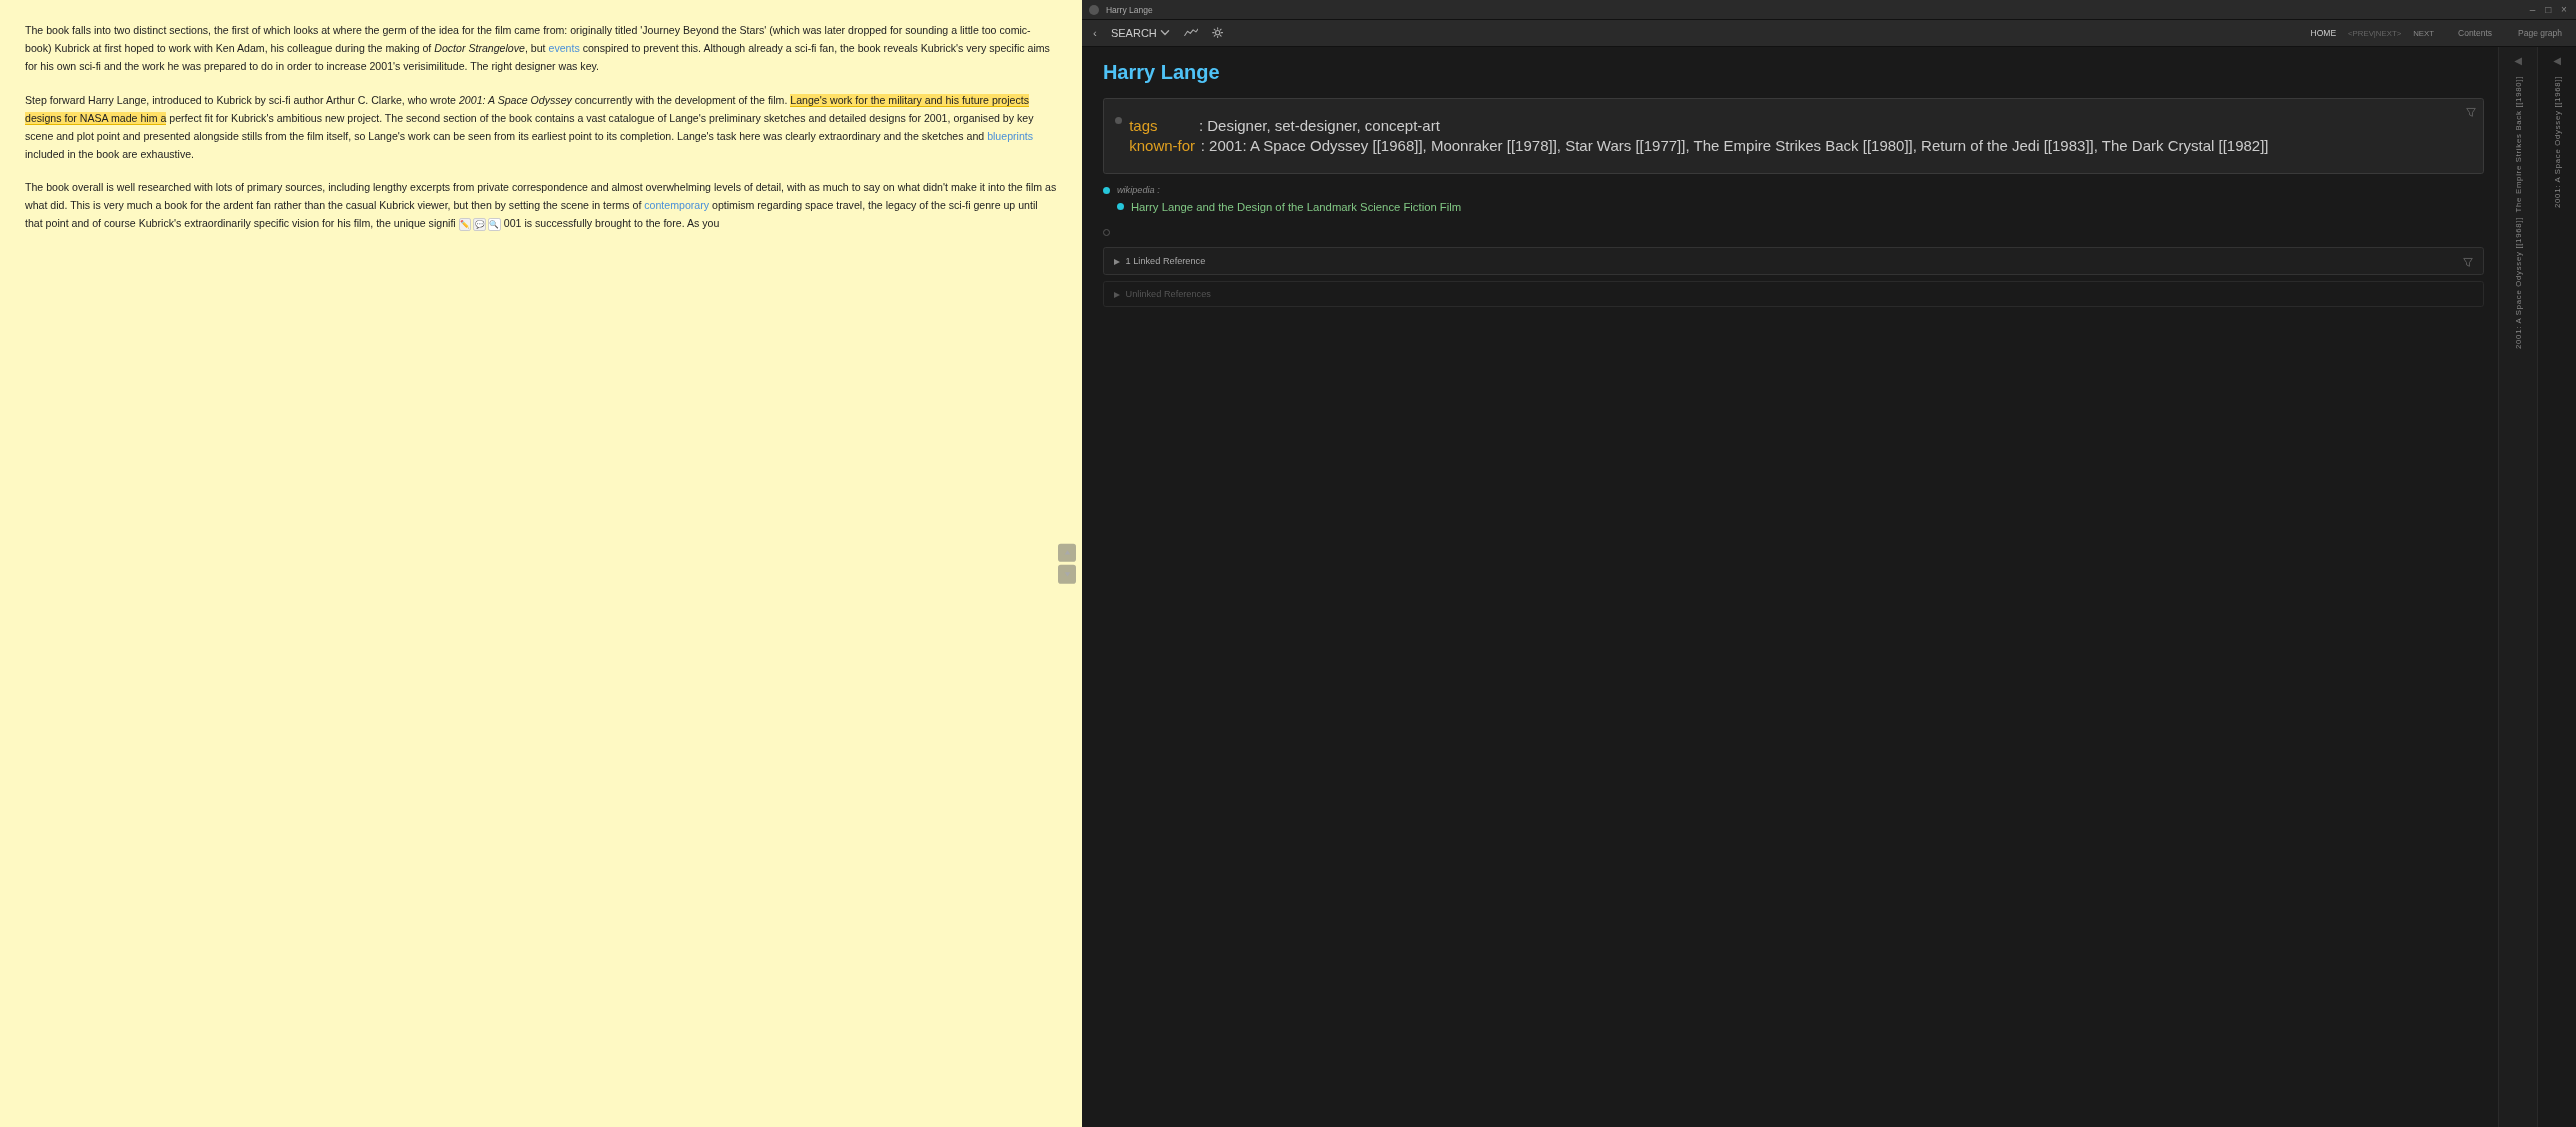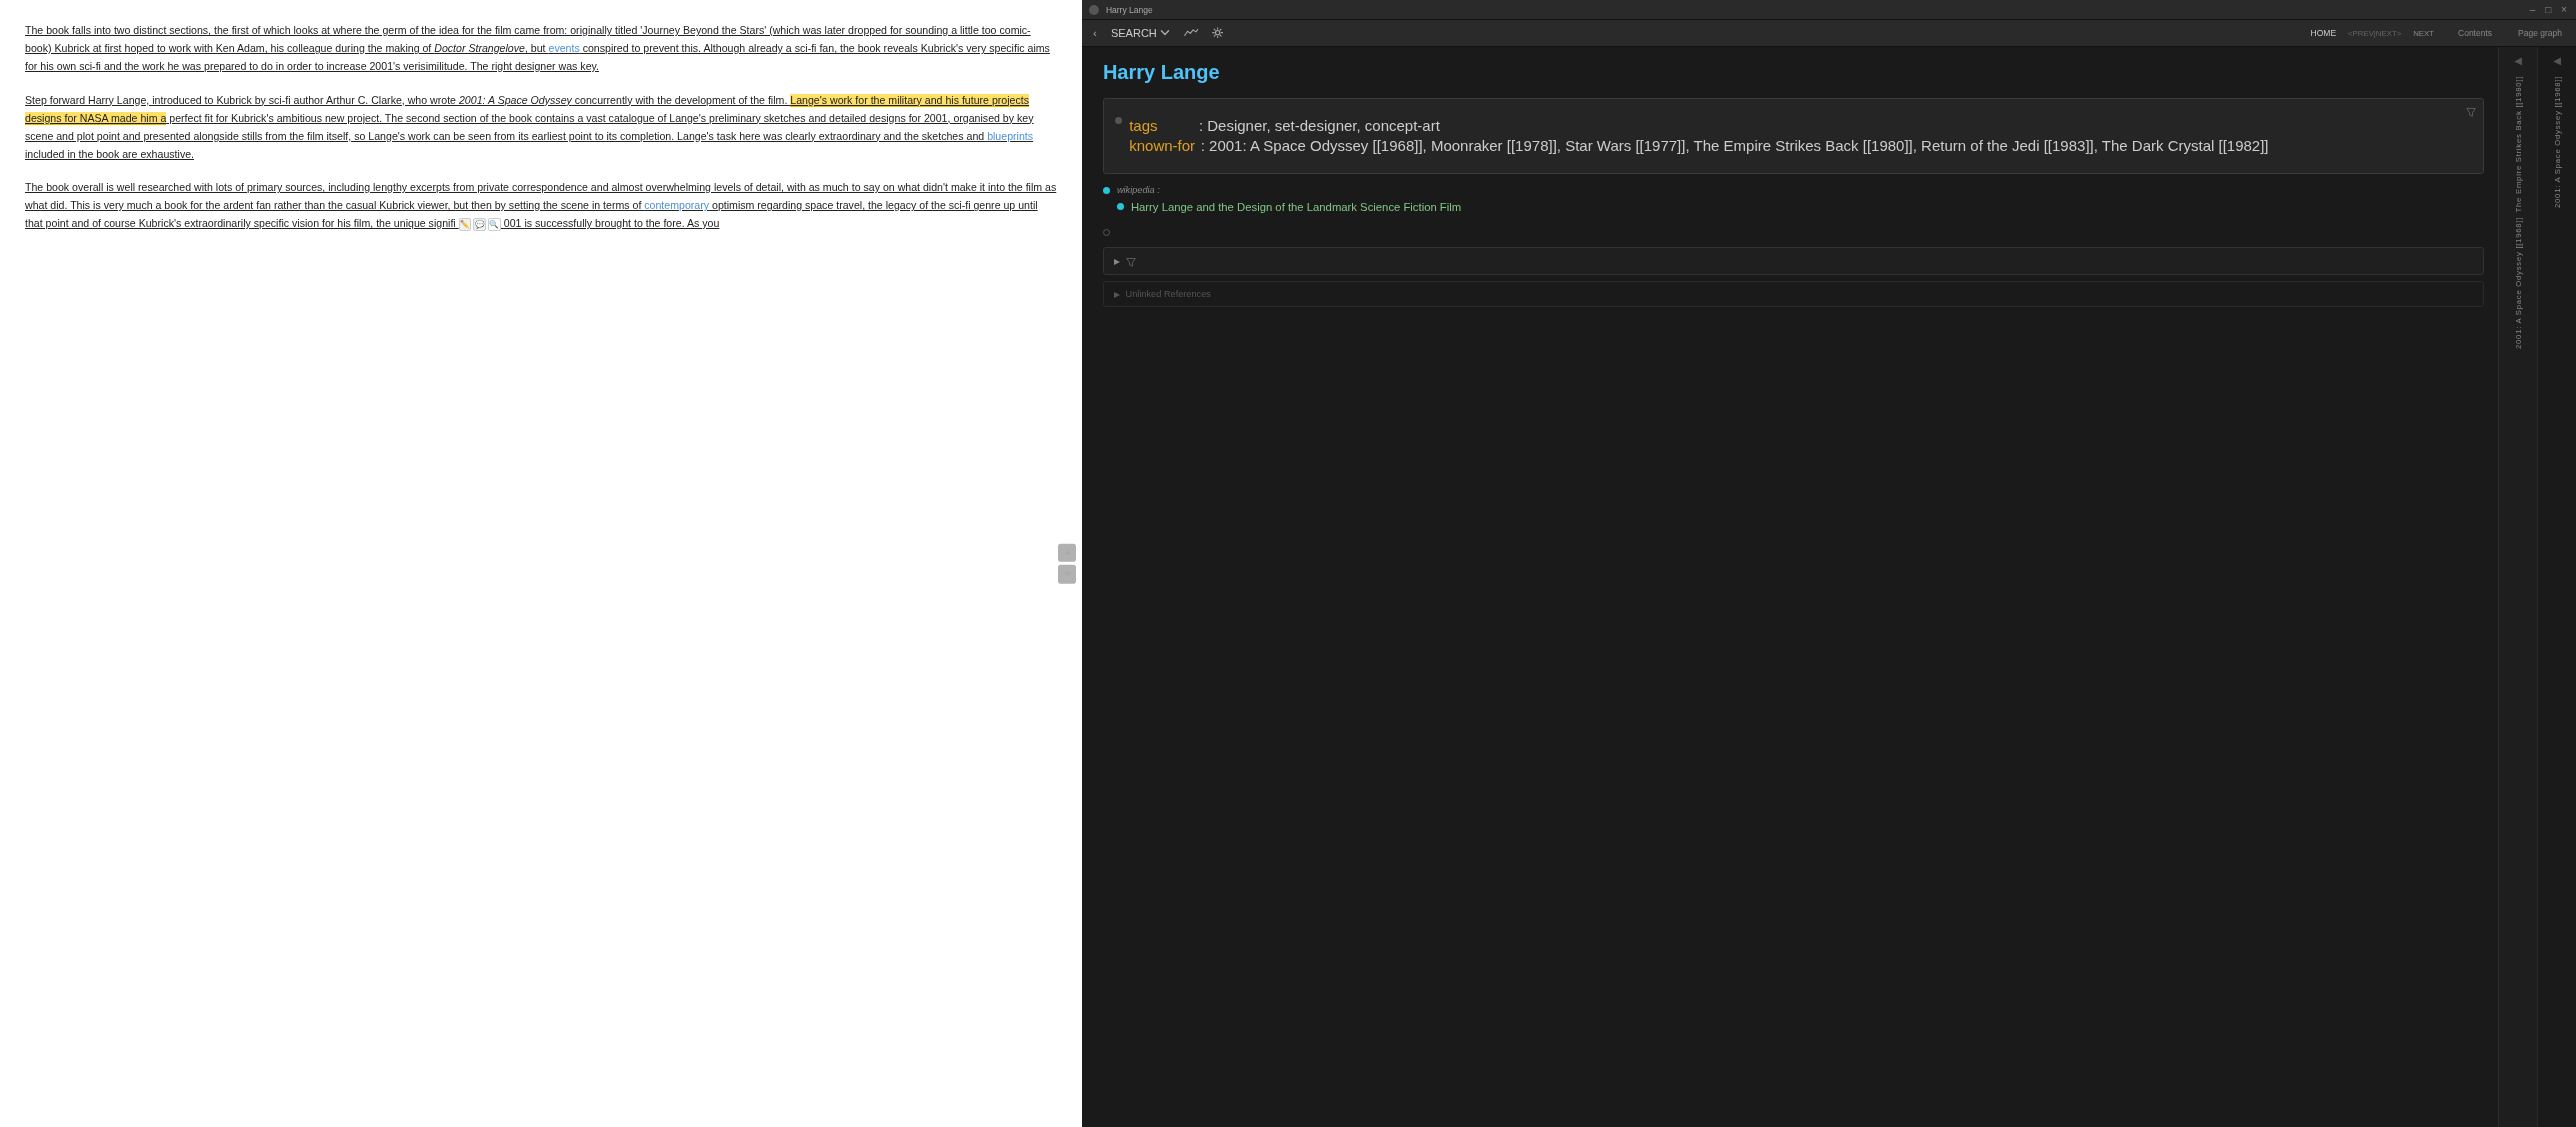--- a/index.html
+++ b/index.html
@@ -8,28 +8,27 @@
       display: flex;
       width: 100%;
       height: 100vh;
       overflow: hidden;
       background: #1a1a1a;
     }
 
     
     .left-panel {
       width: 42%;
-      background: #ffffff;
+      background: #fef9c3;
       padding: 21px 25px;
       overflow-y: auto;
       font-size: 10.6px;
       line-height: 1.7;
       color: #222;
       position: relative;
-      text-decoration: underline;
     }
 
     .left-panel p {
       margin-bottom: 15.6px;
     }
 
     .left-panel a {
       color: #4a90d9;
       text-decoration: none;
     }
@@ -518,20 +517,21 @@
           </div>
         </div>
       </div>
 
       <div class="section-block">
         <div class="empty-bullet"></div>
       </div>
 
       <div class="linked-ref-bar">
         <span class="expand-icon">▶</span>
+        <span class="linked-ref-label">1 Linked Reference</span>
         <span style="color:#555;">
           <svg width="10" height="10" viewBox="0 0 14 14">
             <polygon points="1,2 13,2 9,8 9,13 5,11 5,8" stroke="#666" fill="none" stroke-width="1.2"></polygon>
           </svg>
         </span>
       </div>
 
       <div class="unlinked-ref-bar">
         <span class="expand-icon" style="color:#555;font-size:7.8px;">▶</span>
         <span class="unlinked-ref-label">Unlinked References</span>

